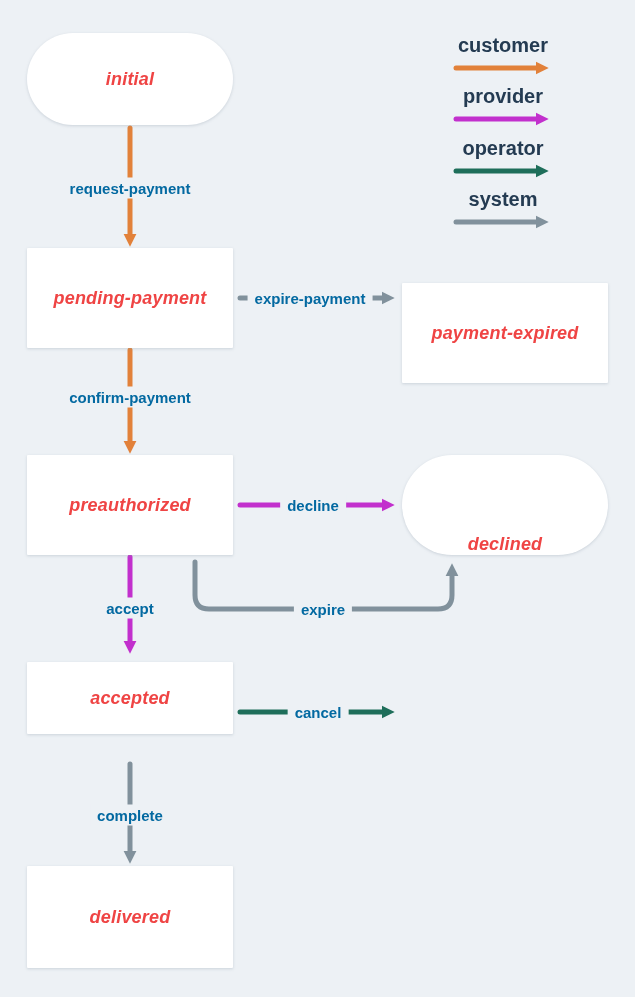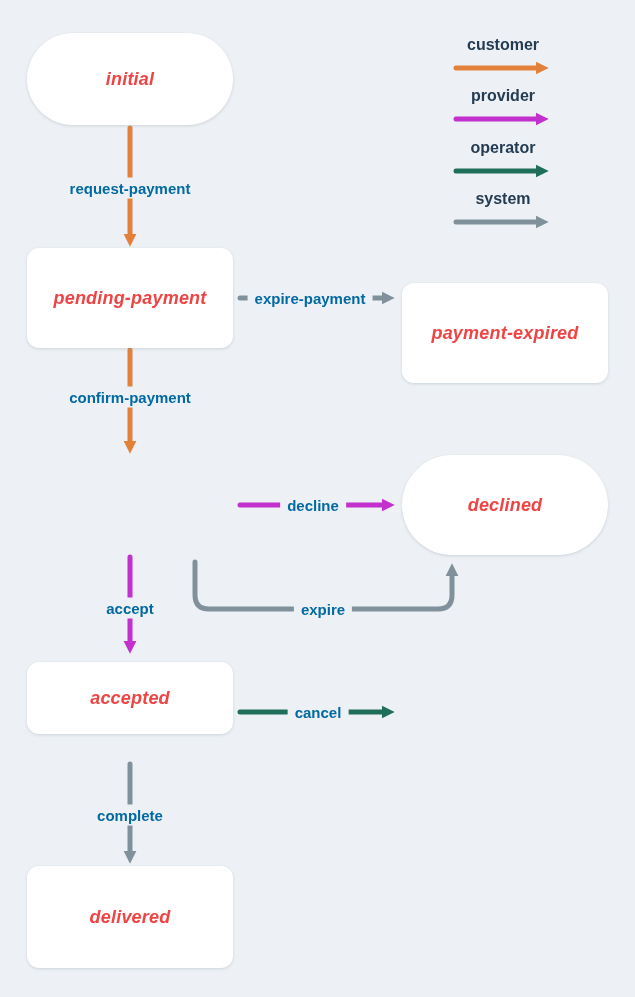--- a/index.html
+++ b/index.html
@@ -11,39 +11,39 @@
     overflow:hidden;
   }
   .arrows{position:absolute;left:0;top:0;z-index:1;}
   .arrows path.edge{fill:none;stroke-width:5;stroke-linecap:round;}
   .node{
     position:absolute;z-index:2;
     background:#ffffff;
     display:flex;align-items:center;justify-content:center;
     box-shadow:0 1px 3px rgba(140,155,170,.35);
   }
-  .node.rect{border-radius:12px;}
+  .node.rect{border-radius:1px;}
   .node.pill-sm{border-radius:46px;}
-  .node.pill{border-radius:50px;}
+  .node.pill{border-radius:50px;align-items:flex-end;}
   .node span{
     font-style:italic;font-weight:700;font-size:18px;
     color:#ef4444;letter-spacing:.2px;
   }
   .tlabel{
     position:absolute;z-index:3;
     transform:translate(-50%,-50%);
     background:#edf1f5;
     padding:2px 7px;
     font-size:15px;font-weight:700;color:#0369a1;
     white-space:nowrap;
   }
   .legend-label{
     position:absolute;z-index:3;
     transform:translate(-50%,-50%);
-    font-size:16px;font-weight:700;color:#243b52;
+    font-size:20px;font-weight:700;color:#243b52;
     white-space:nowrap;
   }
 </style>
 </head>
 <body>
 
 <div class="canvas">
 
   <svg class="arrows" width="635" height="997" viewBox="0 0 635 997">
     <defs>
@@ -86,20 +86,23 @@
   </div>
 
   <div class="node rect" style="left:27px;top:248px;width:206px;height:100px;">
     <span>pending-payment</span>
   </div>
 
   <div class="node rect" style="left:402px;top:248px;width:206px;height:100px;margin-top:35px;">
     <span>payment-expired</span>
   </div>
 
+  <div class="node rect" style="left:27px;top:455px;width:206px;height:100px;">
+    <span>preauthorized</span>
+  </div>
 
   <div class="node pill" style="left:402px;top:455px;width:206px;height:100px;">
     <span>declined</span>
   </div>
 
   <div class="node rect" style="left:27px;top:662px;width:206px;height:72px;">
     <span>accepted</span>
   </div>
 
 

